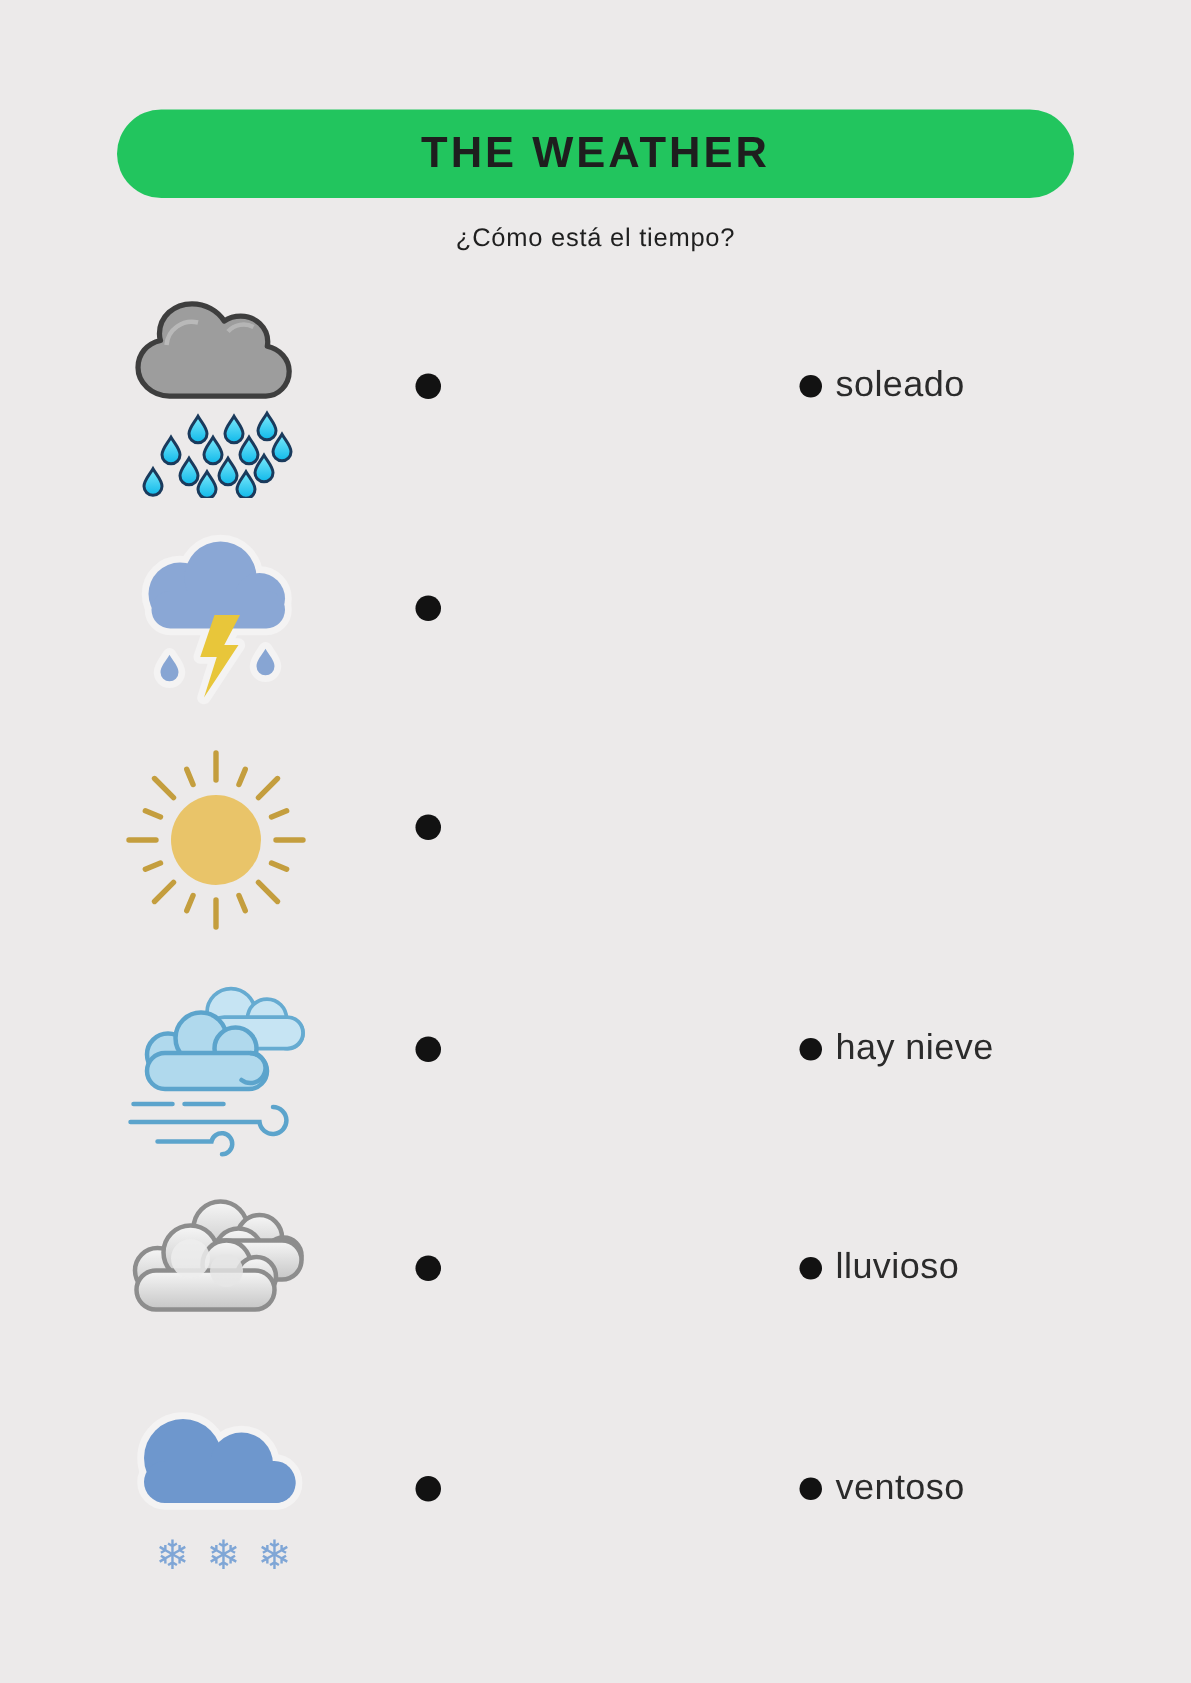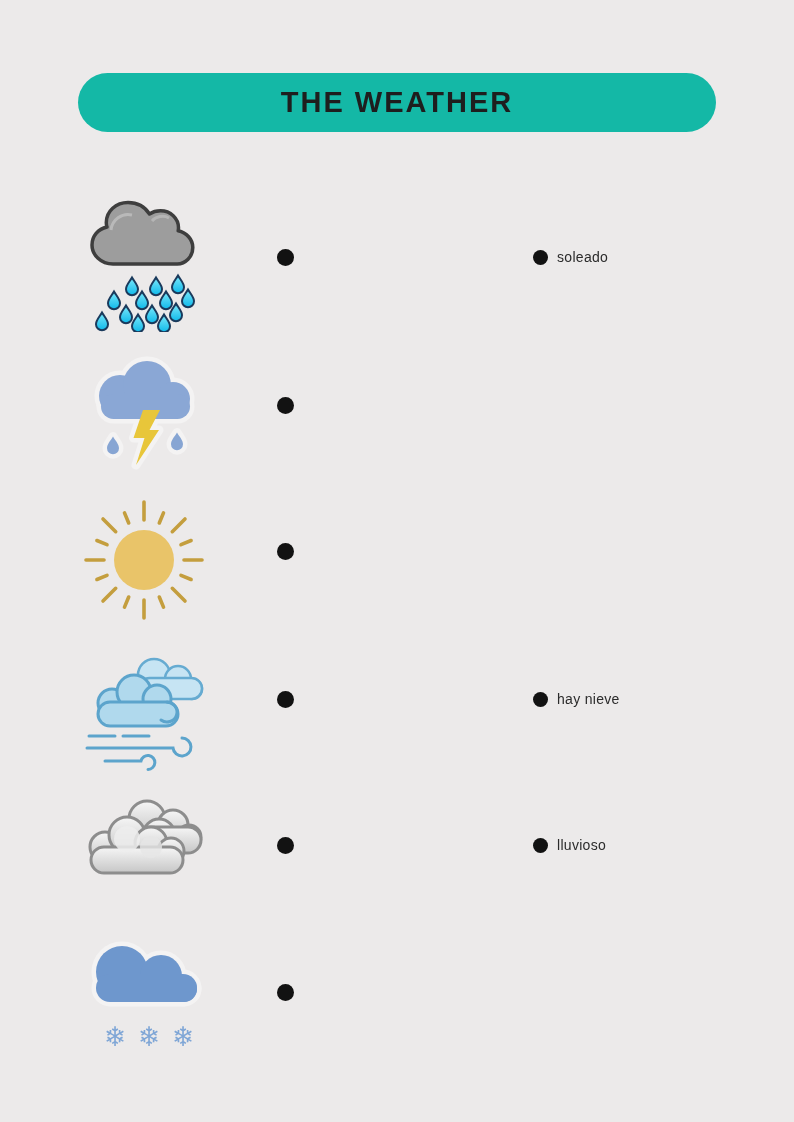--- a/index.html
+++ b/index.html
@@ -7,21 +7,21 @@
     width:794px;height:1122px;
     background:#eceaea;
     font-family:"Liberation Sans", sans-serif;
     position:relative;overflow:hidden;
   }
   .page{position:absolute;inset:0;}
 
   
   .banner{
     position:absolute;left:78px;top:73px;width:638px;height:59px;
-    background:#14b8a6;border-radius:30px;
+    background:#22c55e;border-radius:30px;
     display:flex;align-items:center;justify-content:center;
   }
   .banner h1{
     margin:0;font-size:29px;font-weight:600;letter-spacing:2px;
     color:#1e1e1e;font-family:"Liberation Sans",sans-serif;
   }
   .subtitle{
     position:absolute;left:0;top:149px;width:794px;
     text-align:center;font-size:17px;letter-spacing:.5px;color:#1f1f1f;
   }
@@ -42,33 +42,34 @@
     width:17px;height:17px;border-radius:50%;background:#121212;
   }
   .right-group{
     position:absolute;left:533px;top:0;height:100%;
     display:flex;align-items:center;gap:9px;
   }
   .right-dot{
     width:15px;height:15px;border-radius:50%;background:#121212;flex:none;
   }
   .answer-label{
-    font-size:14px;color:#2b2b2b;letter-spacing:.3px;white-space:nowrap;
+    font-size:24px;color:#2b2b2b;letter-spacing:.3px;white-space:nowrap;
   }
   svg{display:block;}
   .flake{font-family:"DejaVu Sans",sans-serif;}
 </style>
 </head>
 <body>
 
 <div class="page">
 
   <div class="banner">
     <h1>THE WEATHER</h1>
   </div>
+  <div class="subtitle">¿Cómo está el tiempo?</div>
 
   <div class="match-row row1">
     <div class="icon-cell low">
       <svg width="130" height="132" viewBox="0 0 130 132">
         <defs>
           <linearGradient id="dg" x1="0" y1="0" x2="0" y2="1">
             <stop offset="0" stop-color="#7ee9fb"></stop>
               <stop offset="1" stop-color="#0fb9ea"></stop>
           </linearGradient>
           <path id="rdrop" d="M0,-8.5 C2.6,-4 6,-0.8 6,3.2 A6,6 0 1,1 -6,3.2 C-6,-0.8 -2.6,-4 0,-8.5 Z" fill="url(#dg)" stroke="#1a3a5c" stroke-width="2"></path>
@@ -236,15 +237,19 @@
             <rect x="21" y="42" width="101" height="28" rx="14"></rect>
         </g>
         <g class="flake" fill="#7fa6d6" font-size="27" text-anchor="middle">
           <text x="40" y="114">❄</text>
             <text x="74" y="114">❄</text>
             <text x="108" y="114">❄</text>
         </g>
       </svg>
     </div>
     <div class="mid-dot"></div>
+    <div class="right-group">
+      <div class="right-dot"></div>
+      <div class="answer-label">ventoso</div>
+    </div>
   </div>
 
 </div>
 
 </body></html>

